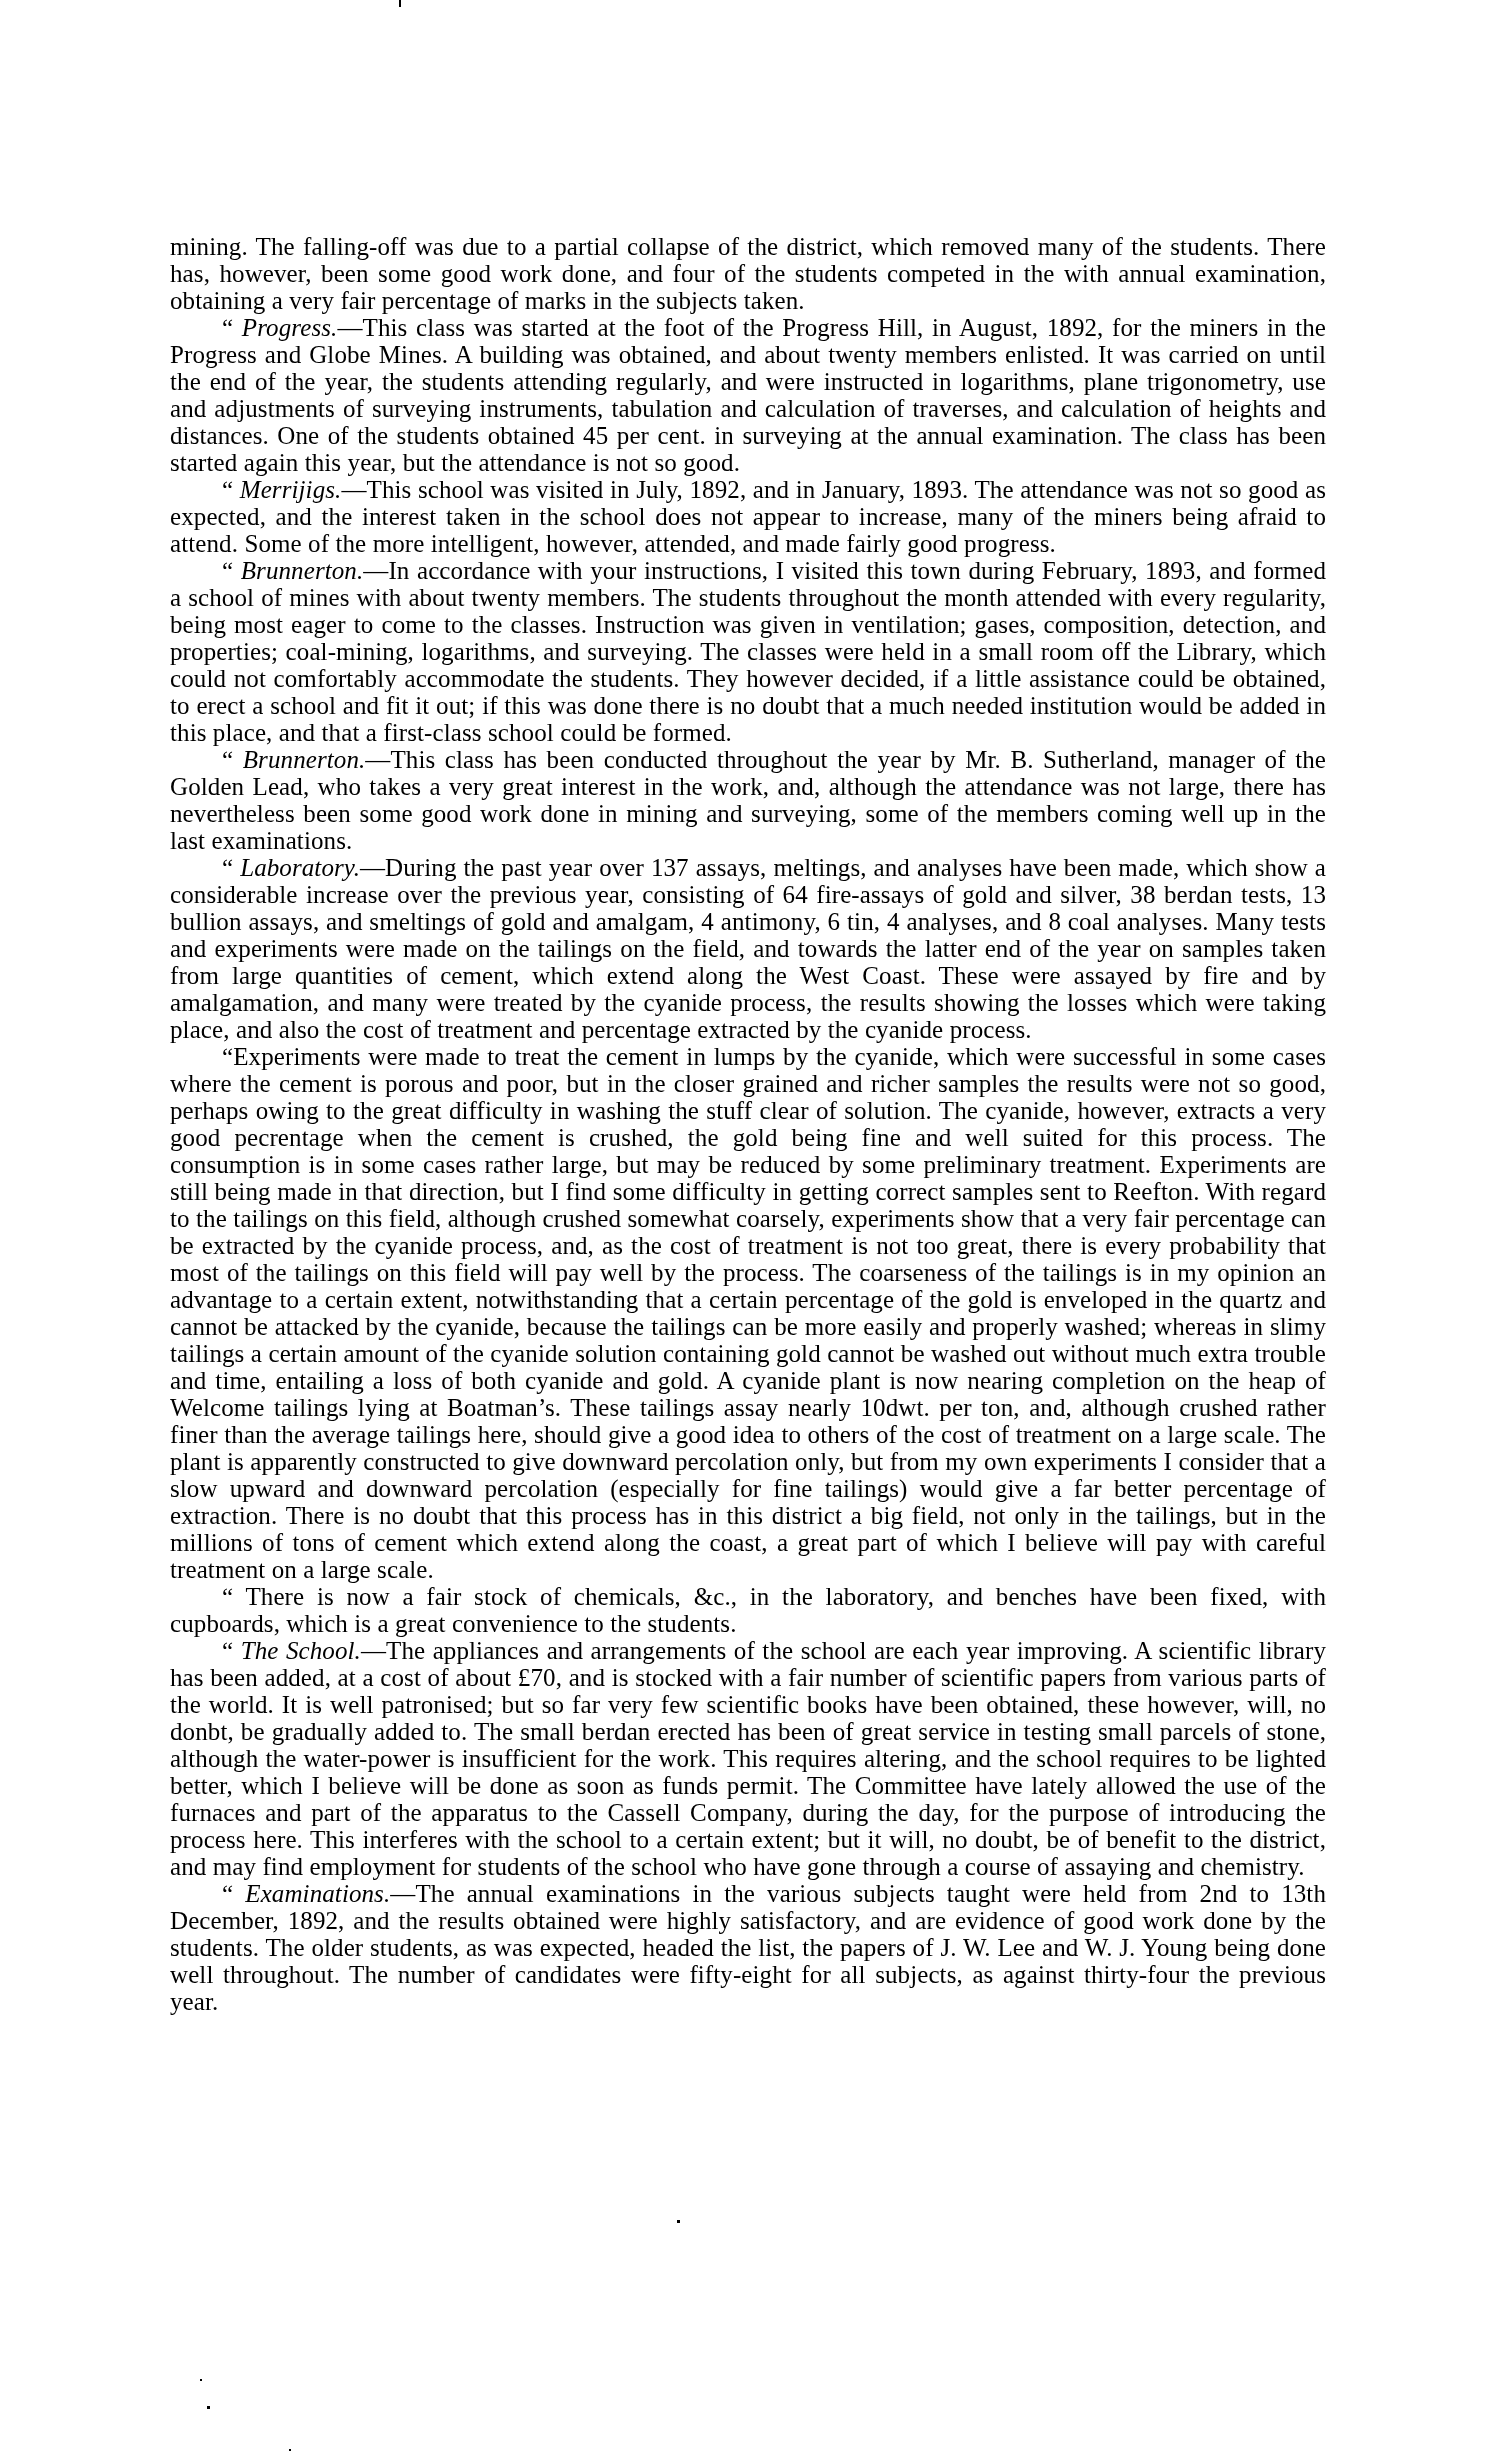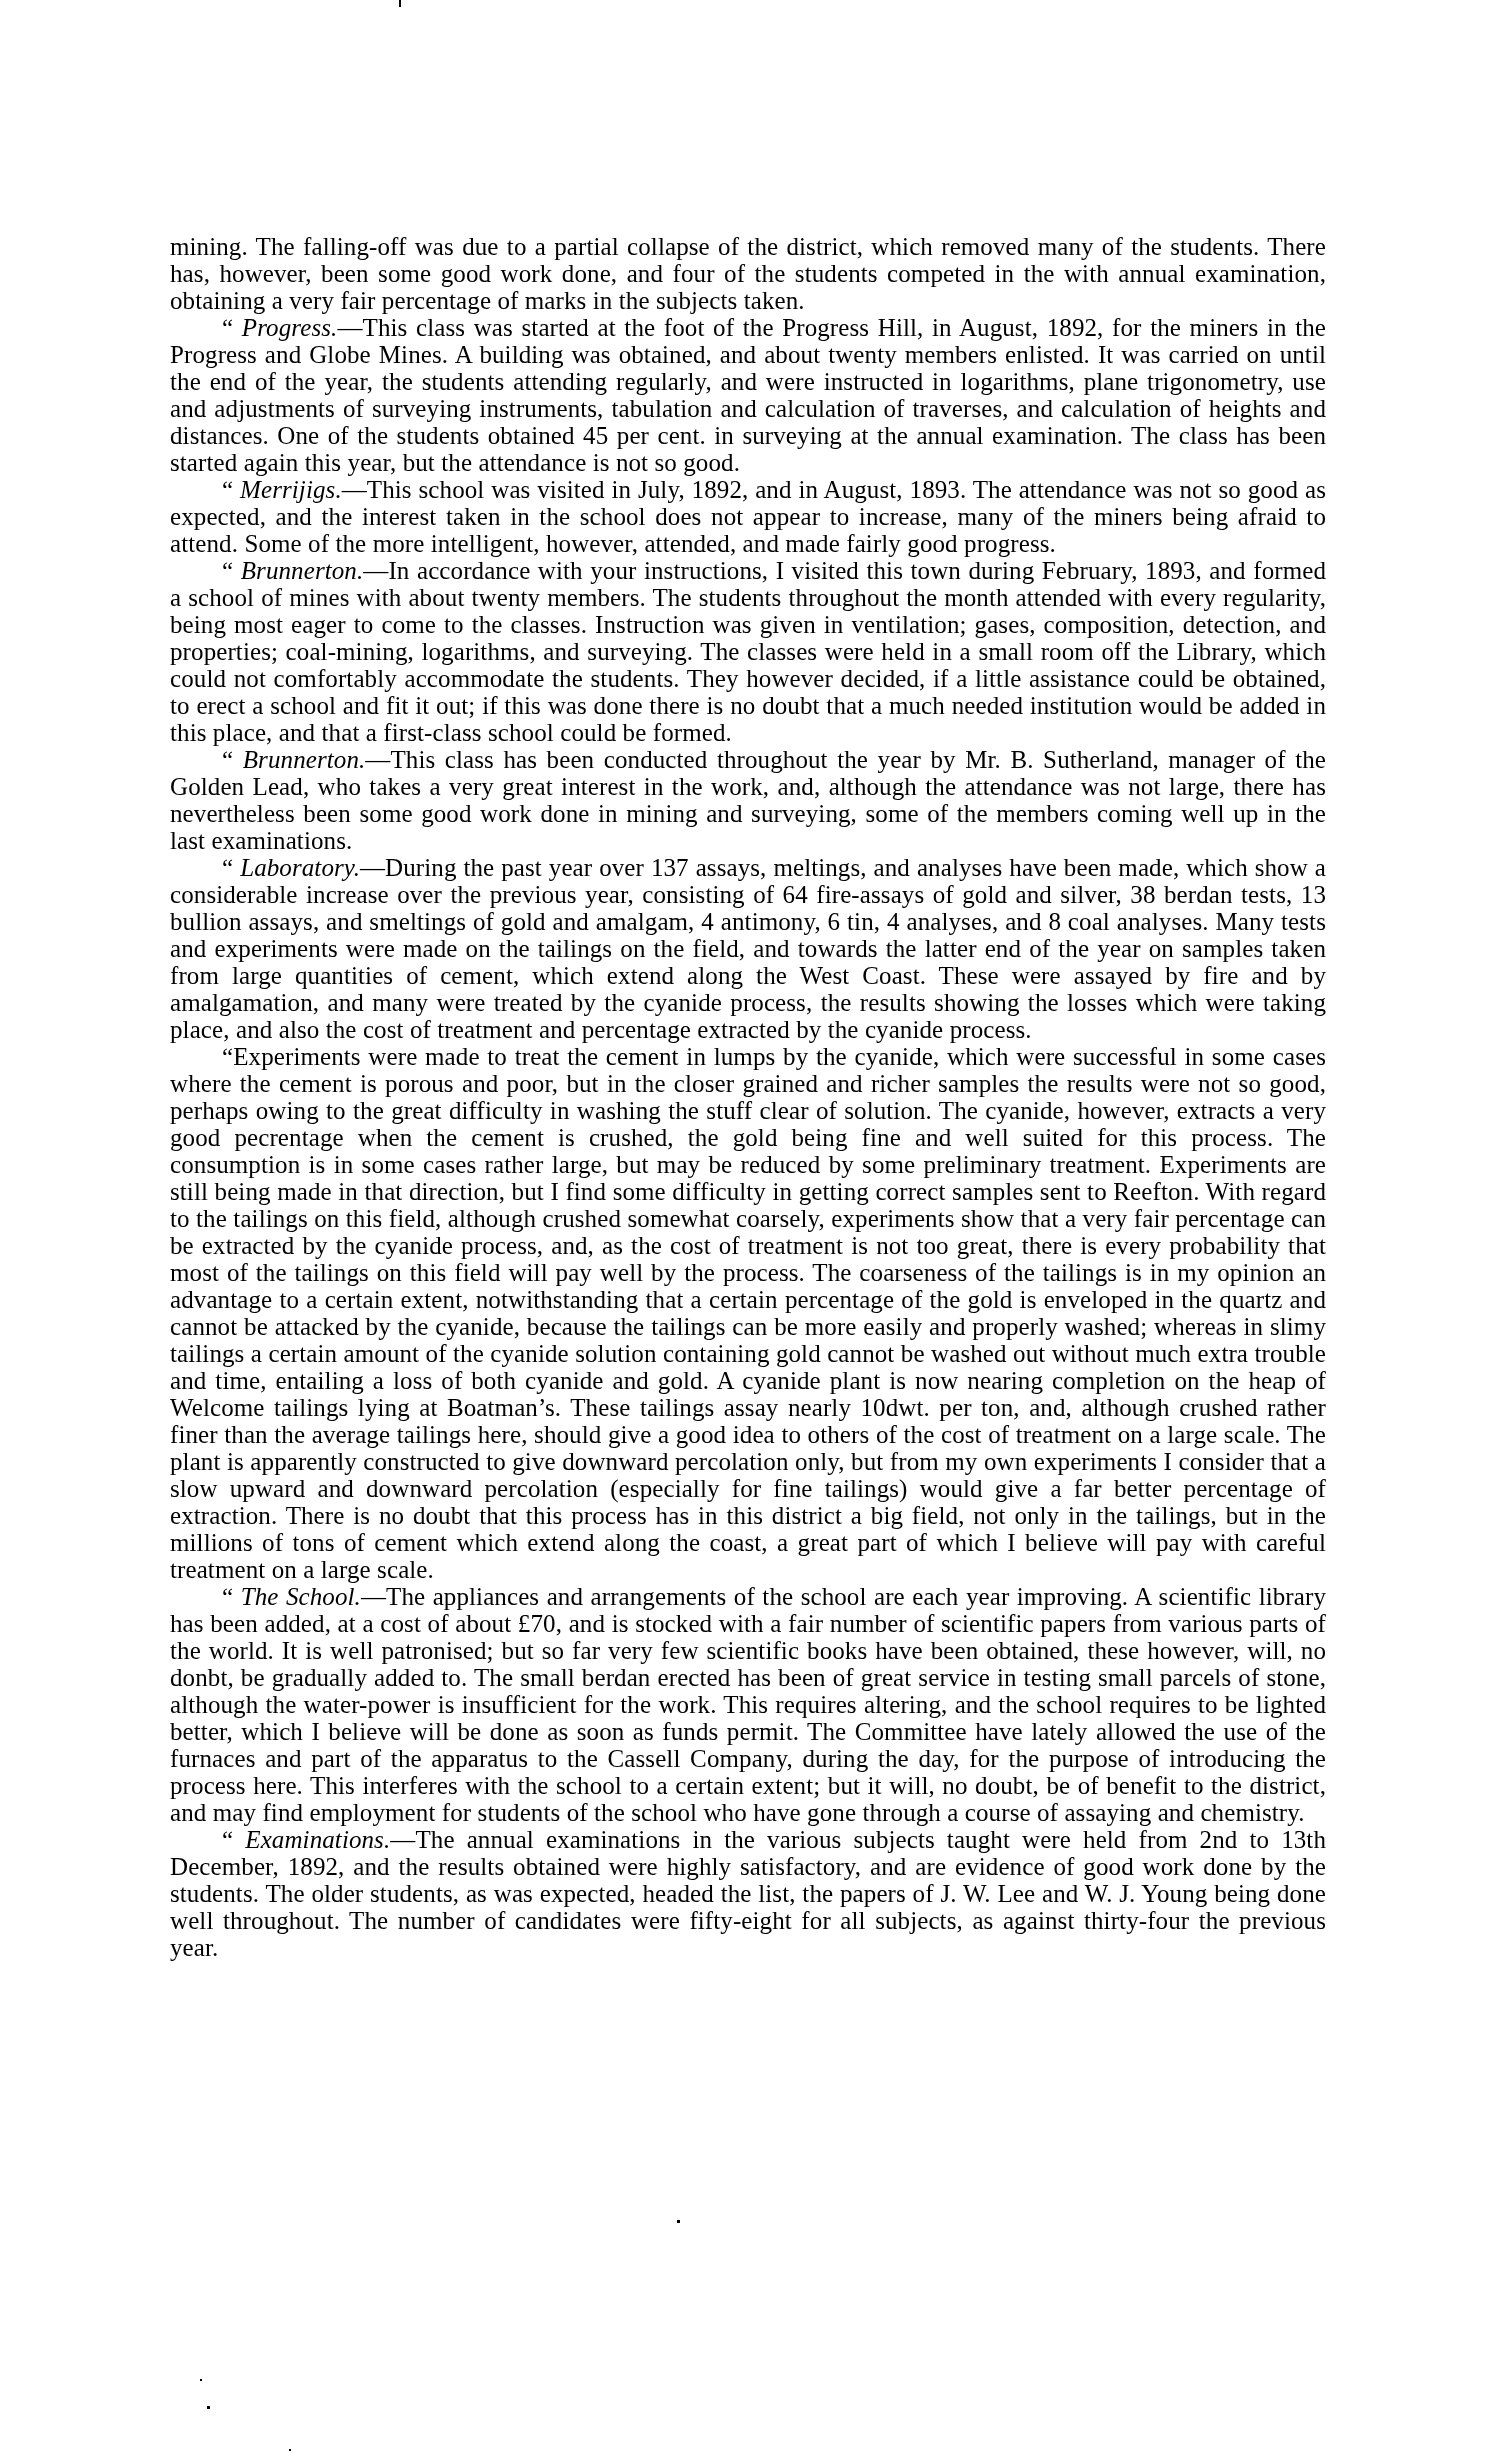--- a/index.html
+++ b/index.html
@@ -73,25 +73,26 @@
 </style>
 </head>
 <body>
 
 <div class="page">
 
 
   <div class="doc-body">
       <p class="no-indent"><span>mining.  The falling-off was due to a partial collapse of the district, which removed many of the students.  There has, however, been some good work done, and four of the students competed in the with annual examination, obtaining a very fair percentage of marks in the subjects taken.</span></p>
       <p><span>“ </span><em>Progress.</em><span>—This class was started at the foot of the Progress Hill, in August, 1892, for the miners in the Progress and Globe Mines.  A building was obtained, and about twenty members enlisted.  It was carried on until the end of the year, the students attending regularly, and were instructed in logarithms, plane trigonometry, use and adjustments of surveying instruments, tabulation and calculation of traverses, and calculation of heights and distances.  One of the students obtained 45 per cent. in surveying at the annual examination.  The class has been started again this year, but the attendance is not so good.</span></p>
-      <p><span>“ </span><em>Merrijigs.</em><span>—This school was visited in July, 1892, and in August, 1893.  The attendance was not so good as expected, and the interest taken in the school does not appear to increase, many of the miners being afraid to attend.  Some of the more intelligent, however, attended, and made fairly good progress.</span></p>
+      <p><span>“ </span><em>Merrijigs.</em><span>—This school was visited in July, 1892, and in January, 1893.  The attendance was not so good as expected, and the interest taken in the school does not appear to increase, many of the miners being afraid to attend.  Some of the more intelligent, however, attended, and made fairly good progress.</span></p>
       <p><span>“ </span><em>Brunnerton.</em><span>—In accordance with your instructions, I visited this town during February, 1893, and formed a school of mines with about twenty members.  The students throughout the month attended with every regularity, being most eager to come to the classes.  Instruction was given in ventilation; gases, composition, detection, and properties; coal-mining, logarithms, and surveying.  The classes were held in a small room off the Library, which could not comfortably accommodate the students.  They however decided, if a little assistance could be obtained, to erect a school and fit it out; if this was done there is no doubt that a much needed institution would be added in this place, and that a first-class school could be formed.</span></p>
       <p><span>“ </span><em>Brunnerton.</em><span>—This class has been conducted throughout the year by Mr. B. Sutherland, manager of the Golden Lead, who takes a very great interest in the work, and, although the attendance was not large, there has nevertheless been some good work done in mining and surveying, some of the members coming well up in the last examinations.</span></p>
       <p><span>“ </span><em>Laboratory.</em><span>—During the past year over 137 assays, meltings, and analyses have been made, which show a considerable increase over the previous year, consisting of 64 fire-assays of gold and silver, 38 berdan tests, 13 bullion assays, and smeltings of gold and amalgam, 4 antimony, 6 tin, 4 analyses, and 8 coal analyses.  Many tests and experiments were made on the tailings on the field, and towards the latter end of the year on samples taken from large quantities of cement, which extend along the West Coast.  These were assayed by fire and by amalgamation, and many were treated by the cyanide process, the results showing the losses which were taking place, and also the cost of treatment and percentage extracted by the cyanide process.</span></p>
       <p><span>“Experiments were made to treat the cement in lumps by the cyanide, which were successful in some cases where the cement is porous and poor, but in the closer grained and richer samples the results were not so good, perhaps owing to the great difficulty in washing the stuff clear of solution.  The cyanide, however, extracts a very good pecrentage when the cement is crushed, the gold being fine and well suited for this process.  The consumption is in some cases rather large, but may be reduced by some preliminary treatment.  Experiments are still being made in that direction, but I find some difficulty in getting correct samples sent to Reefton.  With regard to the tailings on this field, although crushed somewhat coarsely, experiments show that a very fair percentage can be extracted by the cyanide process, and, as the cost of treatment is not too great, there is every probability that most of the tailings on this field will pay well by the process.  The coarseness of the tailings is in my opinion an advantage to a certain extent, notwithstanding that a certain percentage of the gold is enveloped in the quartz and cannot be attacked by the cyanide, because the tailings can be more easily and properly washed; whereas in slimy tailings a certain amount of the cyanide solution containing gold cannot be washed out without much extra trouble and time, entailing a loss of both cyanide and gold.  A cyanide plant is now nearing completion on the heap of Welcome tailings lying at Boatman’s.  These tailings assay nearly 10dwt. per ton, and, although crushed rather finer than the average tailings here, should give a good idea to others of the cost of treatment on a large scale.  The plant is apparently constructed to give downward percolation only, but from my own experiments I consider that a slow upward and downward percolation (especially for fine tailings) would give a far better percentage of extraction.  There is no doubt that this process has in this district a big field, not only in the tailings, but in the millions of tons of cement which extend along the coast, a great part of which I believe will pay with careful treatment on a large scale.</span></p>
+      <p><span>“ There is now a fair stock of chemicals, &amp;c., in the laboratory, and benches have been fixed, with cupboards, which is a great convenience to the students.</span></p>
       <p><span>“ </span><em>The School.</em><span>—The appliances and arrangements of the school are each year improving.  A scientific library has been added, at a cost of about £70, and is stocked with a fair number of scientific papers from various parts of the world.  It is well patronised; but so far very few scientific books have been obtained, these however, will, no donbt, be gradually added to.  The small berdan erected has been of great service in testing small parcels of stone, although the water-power is insufficient for the work.  This requires altering, and the school requires to be lighted better, which I believe will be done as soon as funds permit.  The Committee have lately allowed the use of the furnaces and part of the apparatus to the Cassell Company, during the day, for the purpose of introducing the process here.  This interferes with the school to a certain extent; but it will, no doubt, be of benefit to the district, and may find employment for students of the school who have gone through a course of assaying and chemistry.</span></p>
       <p><span>“ </span><em>Examinations.</em><span>—The annual examinations in the various subjects taught were held from 2nd to 13th December, 1892, and the results obtained were highly satisfactory, and are evidence of good work done by the students.  The older students, as was expected, headed the list, the papers of J. W. Lee and W. J. Young being done well throughout.  The number of candidates were fifty-eight for all subjects, as against thirty-four the previous year.</span></p>
     </div>
 
   <div class="artifact tick-top"></div>
   <div class="artifact speck-c"></div>
   <div class="artifact speck-a"></div>
   <div class="artifact speck-b"></div>
   <div class="artifact speck-d"></div>
 

